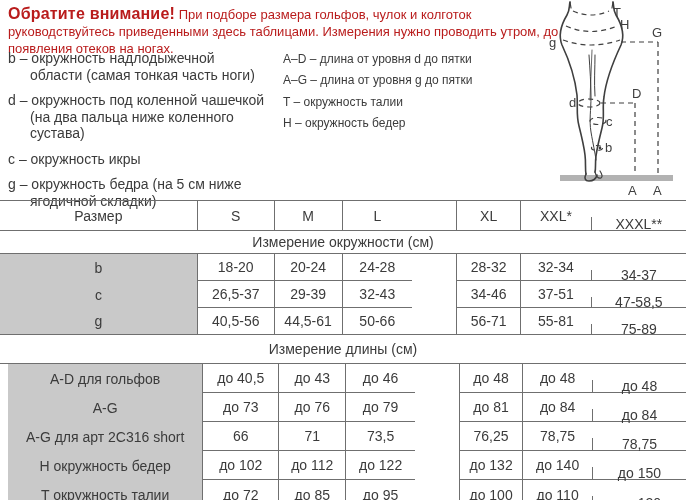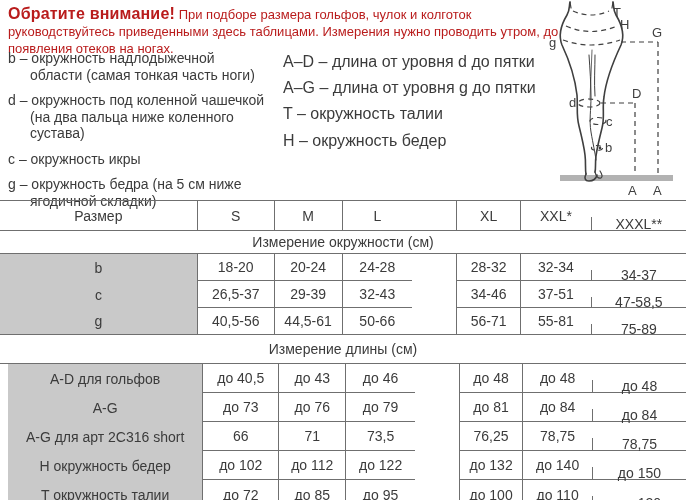--- a/index.html
+++ b/index.html
@@ -13,21 +13,21 @@
   
   .intro{
     position:absolute;left:8px;top:4px;width:552px;margin:0;
     font-size:13px;line-height:1.28;color:#b91c1c;
   }
   .intro strong{font-size:16px;font-weight:bold;letter-spacing:.2px;}
 
   
   .defs-left{position:absolute;left:8px;top:50px;width:262px;font-size:14px;}
   .defs-left .def-item{padding-left:22px;text-indent:-22px;margin:0 0 9px 0;line-height:1.18;}
-  .defs-right{position:absolute;left:283px;top:52px;width:260px;font-size:16px;}
+  .defs-right{position:absolute;left:283px;top:52px;width:260px;font-size:12px;}
   .defs-right .def-item{margin:0 0 7px 0;line-height:1.2;}
   .def-key{white-space:nowrap;}
 
   
   .diagram{position:absolute;left:540px;top:0;}
   .diagram text{font-family:"Liberation Sans",sans-serif;font-size:13px;fill:#3f3f3f;}
 
   
   :root{--line:#6f6f6f;--gray:#c9c9c9;}
   .tbl{

